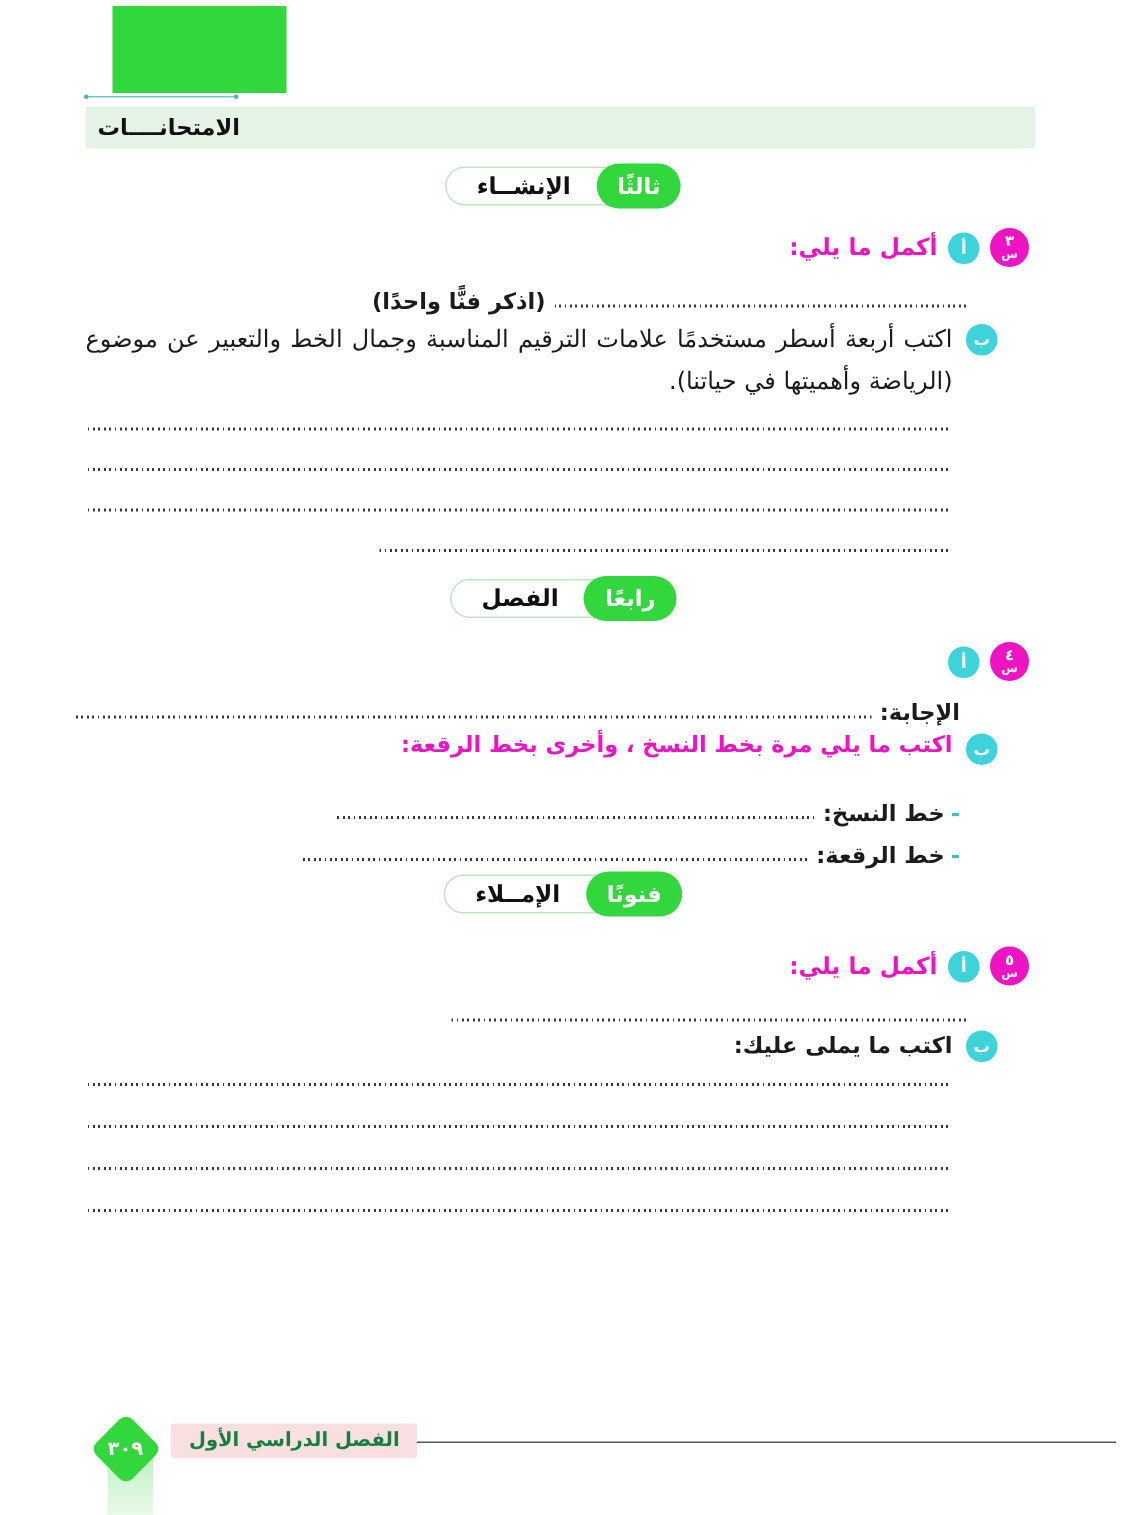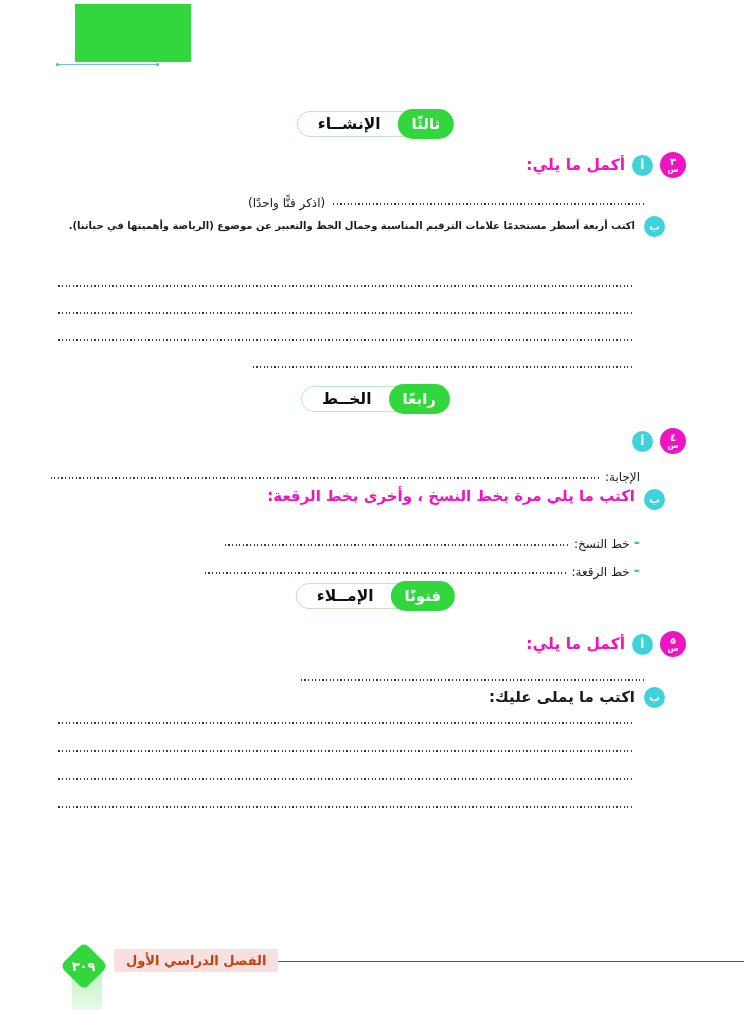--- a/index.html
+++ b/index.html
@@ -75,43 +75,43 @@
   .qnum-circle .let{font-size:8px;font-weight:bold;margin-top:-1px;}
   .part-circle{
     width:21px;height:21px;border-radius:50%;background:var(--cyan);
     color:#fff;display:flex;align-items:center;justify-content:center;
     font-size:11px;font-weight:bold;flex:0 0 auto;
   }
   .magenta-text{color:var(--magenta);font-weight:bold;font-size:15.5px;white-space:nowrap;}
   .black-text{color:var(--ink);font-weight:bold;font-size:15px;white-space:nowrap;}
   
   .fillrow{position:absolute;display:flex;direction:rtl;align-items:flex-end;}
-  .fillrow .lbl{font-weight:normal;font-size:12px;white-space:nowrap;}
+  .fillrow .lbl{font-weight:bold;font-size:15px;white-space:nowrap;}
   .dots{
     flex:1;height:2px;margin:0 6px 5px 6px;
     background-image:repeating-linear-gradient(to left,#3a3a3a 0,#3a3a3a 1.2px,transparent 1.2px,transparent 3.6px);
   }
   .dash-teal{color:#3cc0c0;font-weight:bold;font-size:15px;margin-left:4px;}
   
   .brow{position:absolute;display:flex;direction:rtl;gap:9px;align-items:flex-start;}
   .brow .ptext{
-    flex:1;font-weight:bold;font-size:10px;line-height:28px;color:var(--ink);
+    flex:1;font-weight:normal;font-size:16px;line-height:28px;color:var(--ink);
     text-align:justify;
   }
   .inline-pair{display:flex;direction:rtl;gap:6px;align-items:center;}
   
   .dotline{
     position:absolute;height:2px;
     background-image:repeating-linear-gradient(to left,#3a3a3a 0,#3a3a3a 1.2px,transparent 1.2px,transparent 3.6px);
   }
   
   .footer-rule{position:absolute;top:961px;left:256px;right:6px;border-top:1px solid #555;}
   .footer-label{
     position:absolute;left:114px;top:949px;height:23px;
-    background:var(--pink);color:#c2410c;font-weight:bold;font-size:13px;
+    background:var(--pink);color:#15803d;font-weight:bold;font-size:13px;
     display:flex;align-items:center;padding:0 12px;border-radius:2px;white-space:nowrap;
   }
   .footer-strip{
     position:absolute;left:72px;top:964px;width:30px;height:46px;
     background:linear-gradient(to bottom,#b7efbb,#eafbe9);
   }
   .page-diamond{
     position:absolute;left:67px;top:949px;width:34px;height:34px;
     background:var(--green);border-radius:6px;transform:rotate(45deg);
     display:flex;align-items:center;justify-content:center;
@@ -120,20 +120,23 @@
     transform:rotate(-45deg);color:#fff;font-weight:bold;font-size:13px;
   }
 </style>
 </head>
 <body>
 
 <div class="page">
 
   <div class="corner-block"></div>
   <div class="corner-rule"></div>
+  <div class="exams-band">
+    <span class="band-title">الامتحانــــات</span>
+  </div>
 
   <div class="section-header" style="top:111px">
     <span class="ordinal-tab">ثالثًا</span>
     <span class="section-title">الإنشــاء</span>
   </div>
 
   <div class="qrow" style="top:152px;right:64px">
     <span class="qnum-circle">
       <span class="num">٣</span>
       <span class="let">س</span>
@@ -152,21 +155,21 @@
     <span class="ptext">اكتب أربعة أسطر مستخدمًا علامات الترقيم المناسبة وجمال الخط والتعبير عن موضوع (الرياضة وأهميتها في حياتنا).</span>
   </div>
 
   <div class="dotline" style="top:285px;right:118px;left:57px"></div>
   <div class="dotline" style="top:312px;right:118px;left:57px"></div>
   <div class="dotline" style="top:339px;right:118px;left:57px"></div>
   <div class="dotline" style="top:366px;right:118px;left:253px"></div>
 
   <div class="section-header" style="top:386px">
     <span class="ordinal-tab">رابعًا</span>
-    <span class="section-title">الخــط</span>
+    <span class="section-title">الفصل</span>
   </div>
 
   <div class="qrow" style="top:428px;right:64px">
     <span class="qnum-circle">
       <span class="num">٤</span>
       <span class="let">س</span>
     </span>
     <span class="part-circle">أ</span>
   </div>
 

